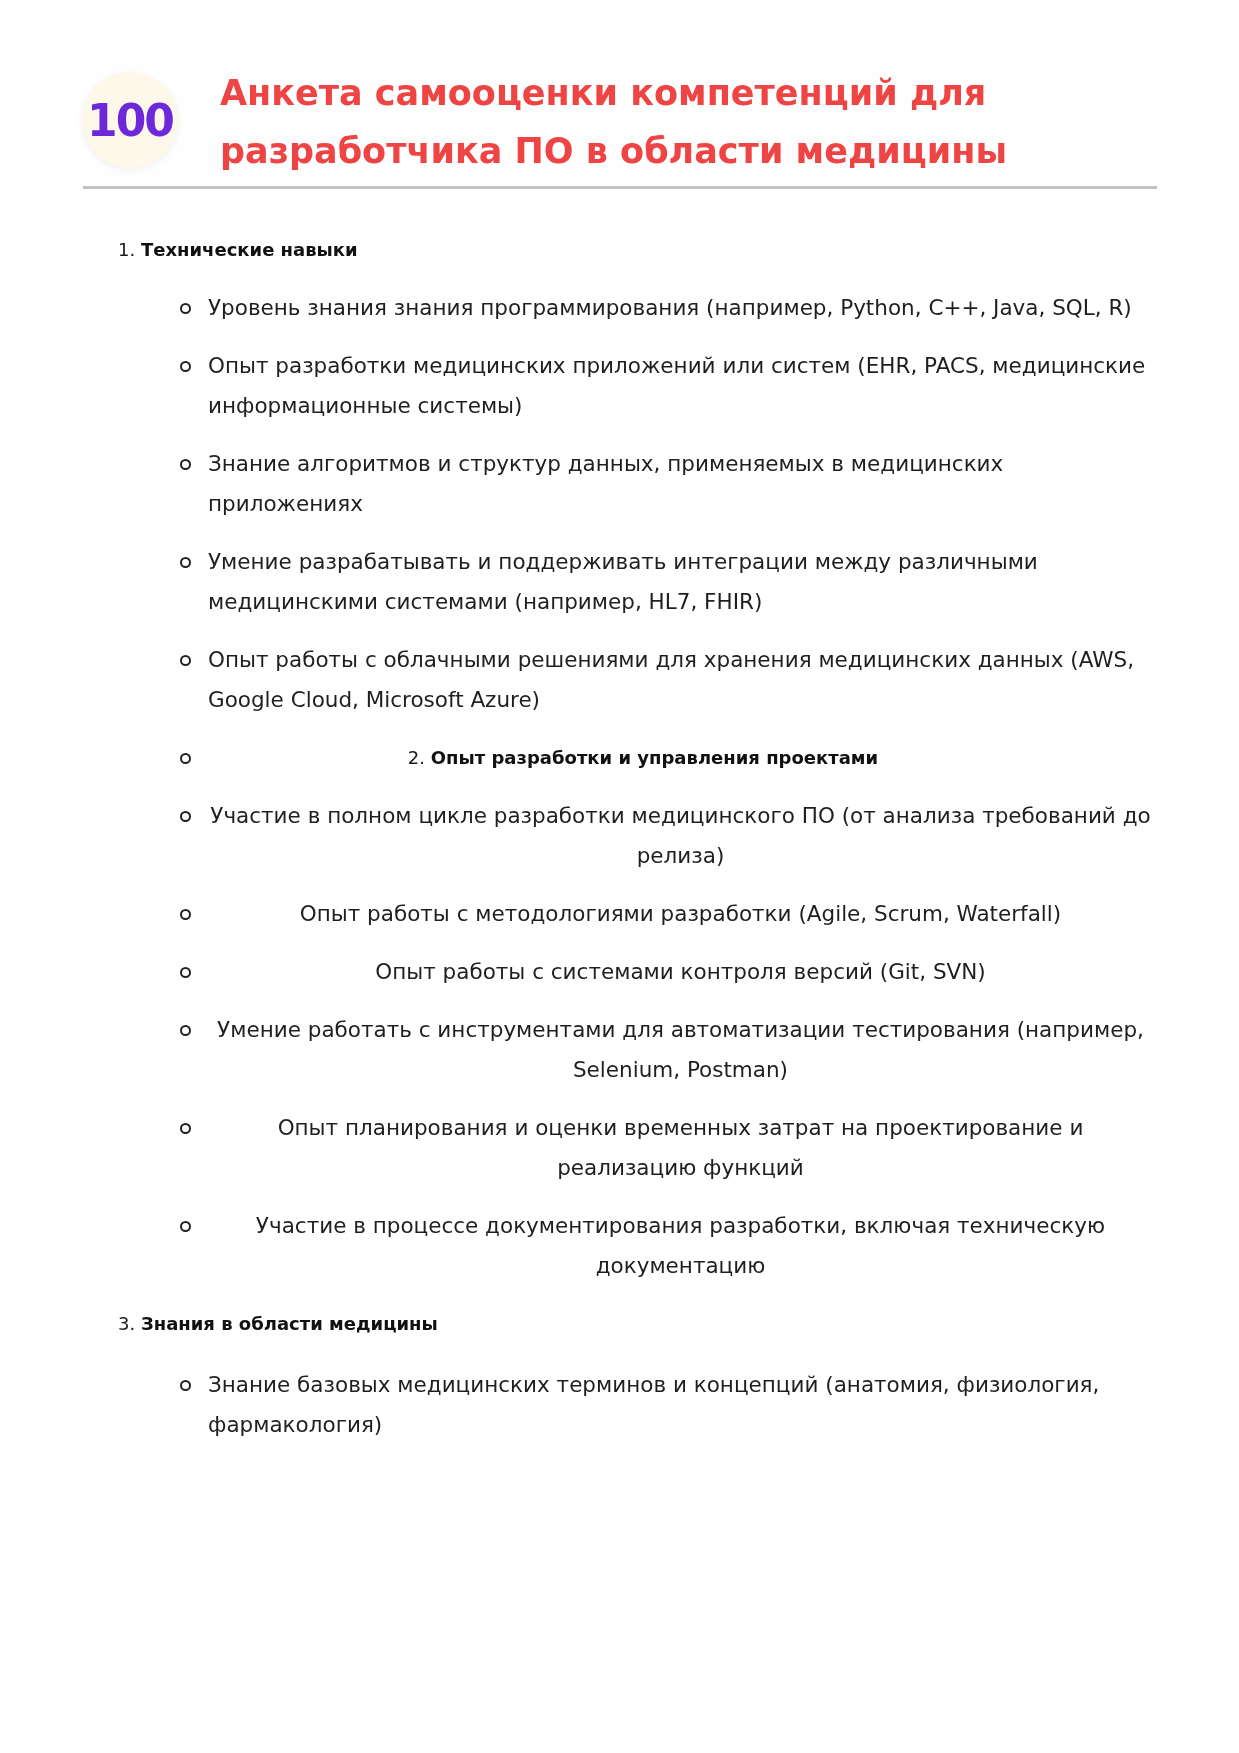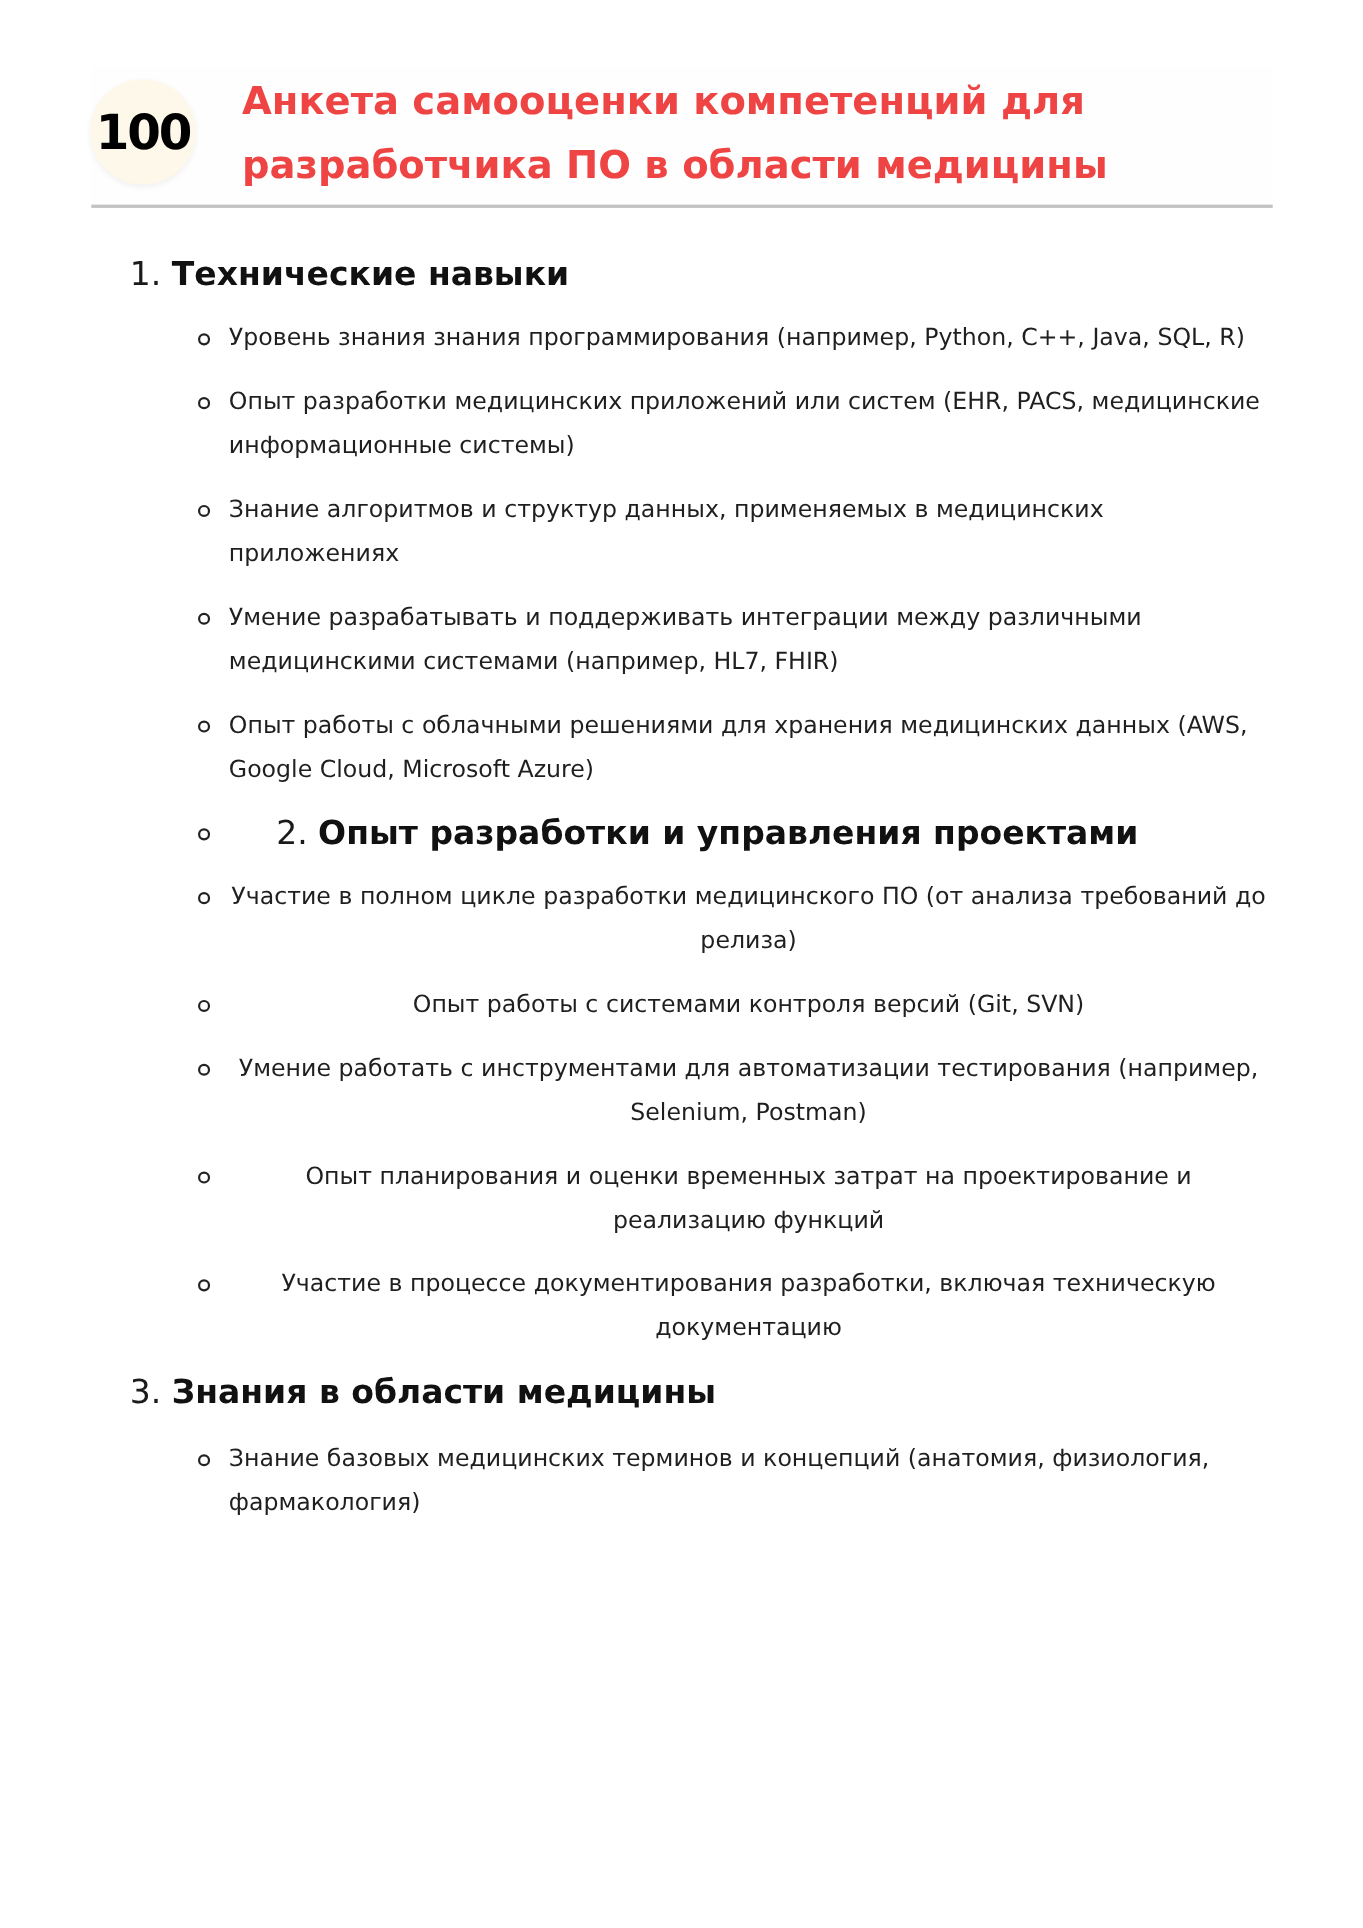--- a/index.html
+++ b/index.html
@@ -33,21 +33,21 @@
       background: #fdf8e9;
       box-shadow: 0 2px 6px rgba(0,0,0,0.06);
       display: flex;
       align-items: center;
       justify-content: center;
     }
     .badge-num {
       font-family: "DejaVu Sans", sans-serif;
       font-weight: bold;
       font-size: 44px;
-      color: #000000;
+      color: #6d28d9;
       letter-spacing: -2px;
     }
     .title {
       position: absolute;
       left: 220px;
       top: 64px;
       width: 930px;
       margin: 0;
       font-family: "DejaVu Sans", sans-serif;
       font-weight: bold;
@@ -69,21 +69,21 @@
       top: 230px;
       width: 1050px;
     }
     ol.sections {
       list-style: none;
       margin: 0;
       padding: 0;
     }
     .section-head {
       font-family: "DejaVu Sans", sans-serif;
-      font-size: 30px;
+      font-size: 18px;
       line-height: 40px;
       height: 40px;
       white-space: nowrap;
     }
     .section-num {
       font-weight: normal;
       color: #1a1a1a;
     }
     .section-title {
       font-weight: bold;
@@ -137,20 +137,21 @@
           <li style="margin-bottom: 18px;"><span class="bullet"></span><span>Знание алгоритмов и структур данных, применяемых в медицинских приложениях</span></li>
           <li style="margin-bottom: 18px;"><span class="bullet"></span><span>Умение разрабатывать и поддерживать интеграции между различными медицинскими системами (например, HL7, FHIR)</span></li>
           <li style="margin-bottom: 18px;"><span class="bullet"></span><span>Опыт работы с облачными решениями для хранения медицинских данных (AWS, Google Cloud, Microsoft Azure)</span></li>
           <li style="margin-bottom: 18px;"><span class="bullet"></span></li>
         </ul>
       </li>
       <li style="margin-bottom: 17px; text-align: center;">
         <div class="section-head"><span class="section-num">2.</span> <span class="section-title">Опыт разработки и управления проектами</span></div>
         <ul class="items" style="margin-top: 18px;">
           <li style="margin-bottom: 18px;"><span class="bullet"></span><span>Участие в полном цикле разработки медицинского ПО (от анализа требований до релиза)</span></li>
+          <li style="margin-bottom: 18px;"><span class="bullet"></span><span>Опыт работы с методологиями разработки (Agile, Scrum, Waterfall)</span></li>
           <li style="margin-bottom: 18px;"><span class="bullet"></span><span>Опыт работы с системами контроля версий (Git, SVN)</span></li>
           <li style="margin-bottom: 18px;"><span class="bullet"></span><span>Умение работать с инструментами для автоматизации тестирования (например, Selenium, Postman)</span></li>
           <li style="margin-bottom: 18px;"><span class="bullet"></span><span>Опыт планирования и оценки временных затрат на проектирование и реализацию функций</span></li>
           <li style="margin-bottom: 18px;"><span class="bullet"></span><span>Участие в процессе документирования разработки, включая техническую документацию</span></li>
         </ul>
       </li>
       <li style="margin-bottom: 17px;">
         <div class="section-head"><span class="section-num">3.</span> <span class="section-title">Знания в области медицины</span></div>
         <ul class="items" style="margin-top: 21px;">
           <li style="margin-bottom: 18px;"><span class="bullet"></span><span>Знание базовых медицинских терминов и концепций (анатомия, физиология, фармакология)</span></li>

